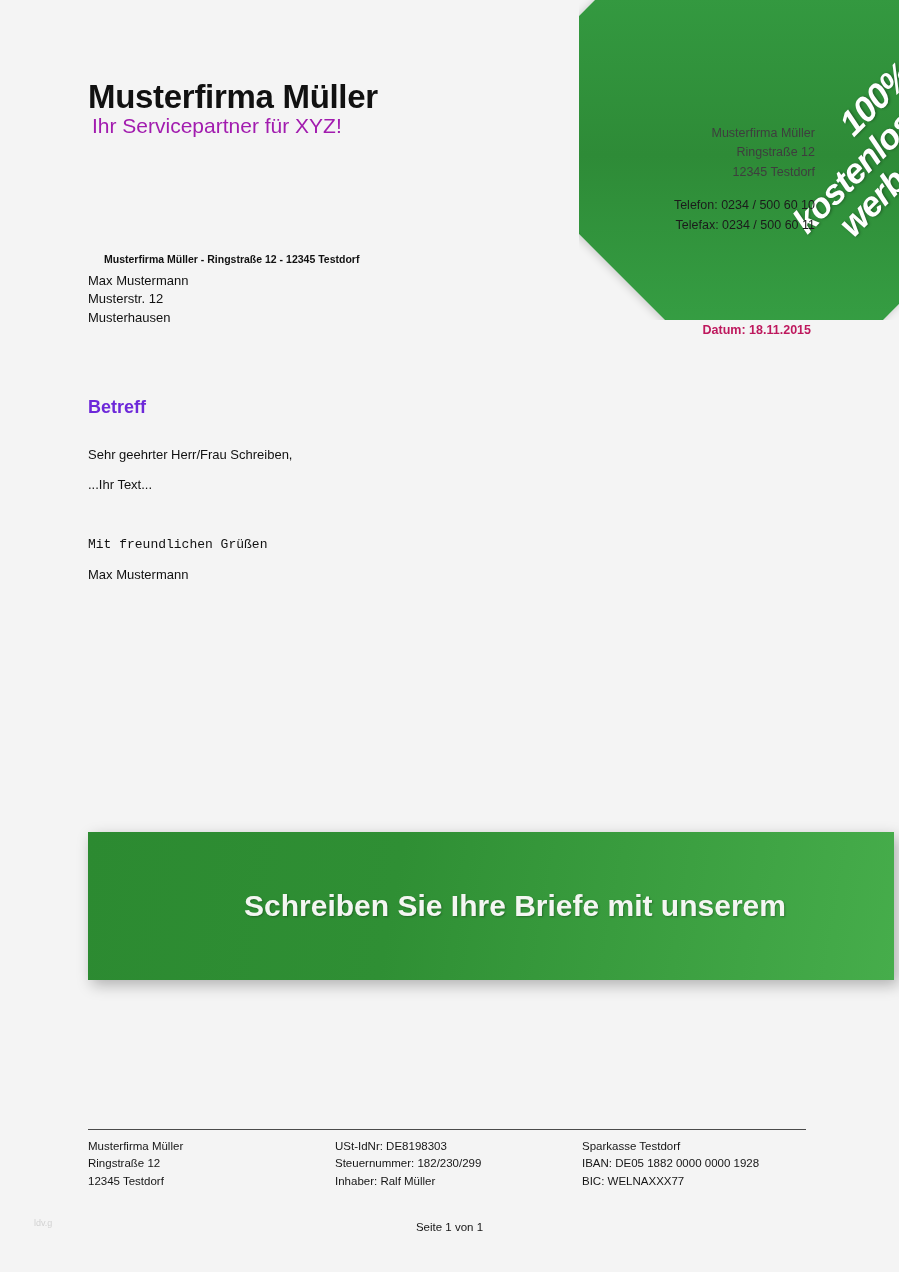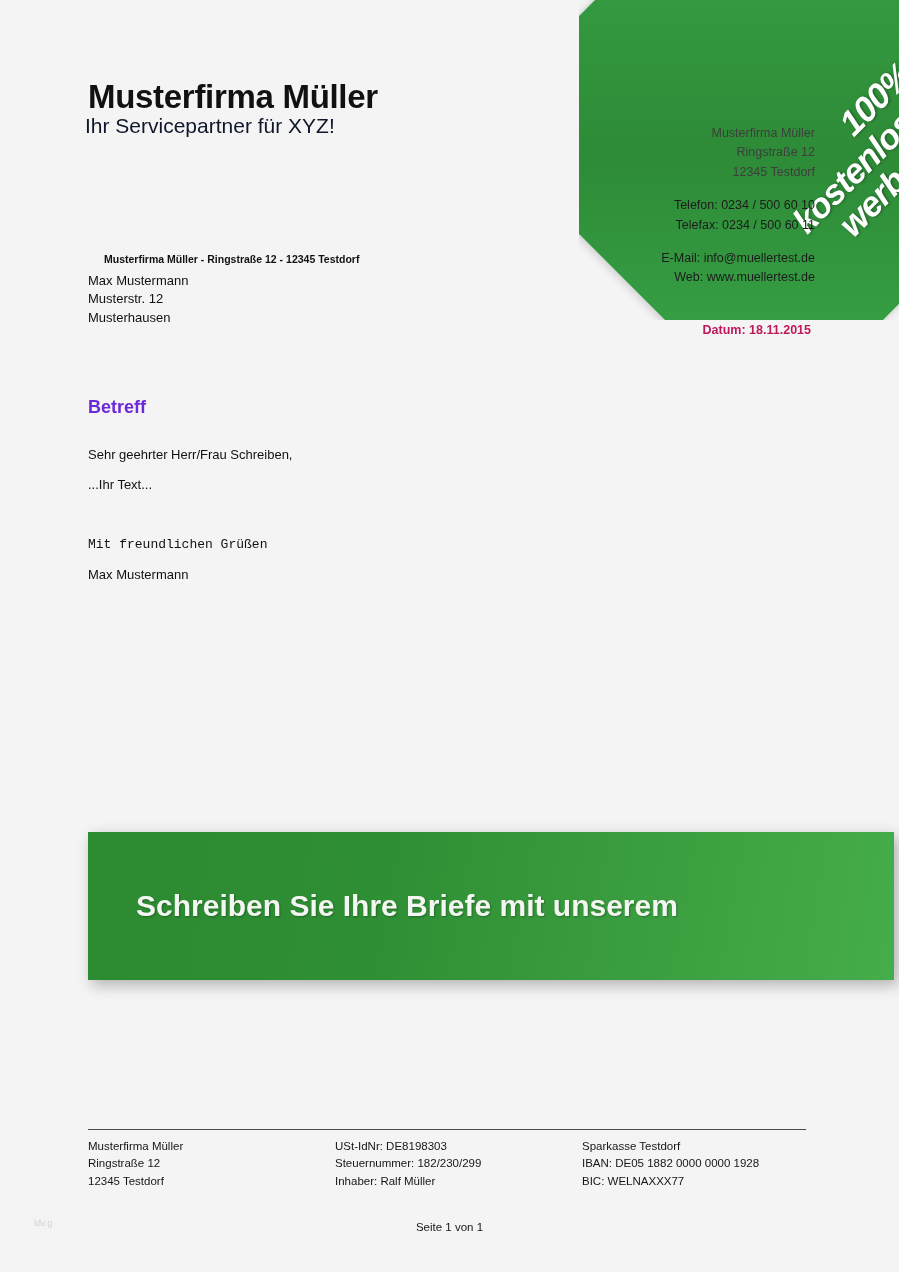--- a/index.html
+++ b/index.html
@@ -71,24 +71,24 @@
     position: absolute;
     left: 88px;
     top: 78px;
     font-size: 33px;
     font-weight: bold;
     color: #111111;
     letter-spacing: -0.3px;
   }
   .company-tagline {
     position: absolute;
-    left: 85px;
+    left: 92px;
     top: 114px;
     font-size: 21px;
-    color: #0f172a;
+    color: #a21caf;
   }
 
   
   .contact-block {
     position: absolute;
     right: 84px;
     top: 124px;
     text-align: right;
     font-size: 12.5px;
     color: #1b1b1b;
@@ -173,20 +173,21 @@
     top: 832px;
     width: 806px;
     height: 148px;
     background: linear-gradient(100deg, #2c8a31 0%, #2f8f34 38%, #46ad4b 100%);
     box-shadow: 4px 5px 14px rgba(0,0,0,0.28);
     display: flex;
     flex-direction: column;
     justify-content: center;
     padding-left: 48px;
     box-sizing: border-box;
+    text-align: center;
   }
   .promo-line {
     color: #f4f6f2;
     font-size: 30px;
     font-weight: bold;
     line-height: 1.38;
     text-shadow: 1px 1px 2px rgba(0,0,0,0.28);
   }
 
   
@@ -251,24 +252,20 @@
   <div class="contact-block">
     <div class="contact-group faded">
       <div>Musterfirma Müller</div>
       <div>Ringstraße 12</div>
       <div>12345 Testdorf</div>
     </div>
     <div class="contact-group">
       <div>Telefon: 0234 / 500 60 10</div>
       <div>Telefax: 0234 / 500 60 11</div>
     </div>
-    <div class="contact-group">
-      <div>E-Mail: info@muellertest.de</div>
-      <div>Web: www.muellertest.de</div>
-    </div>
   </div>
 
   <div class="date-line">Datum: 18.11.2015</div>
 
   <div class="sender-line">Musterfirma Müller - Ringstraße 12 - 12345 Testdorf</div>
   <div class="recipient">
     <div>Max Mustermann</div>
     <div>Musterstr. 12</div>
     <div>Musterhausen</div>
   </div>

